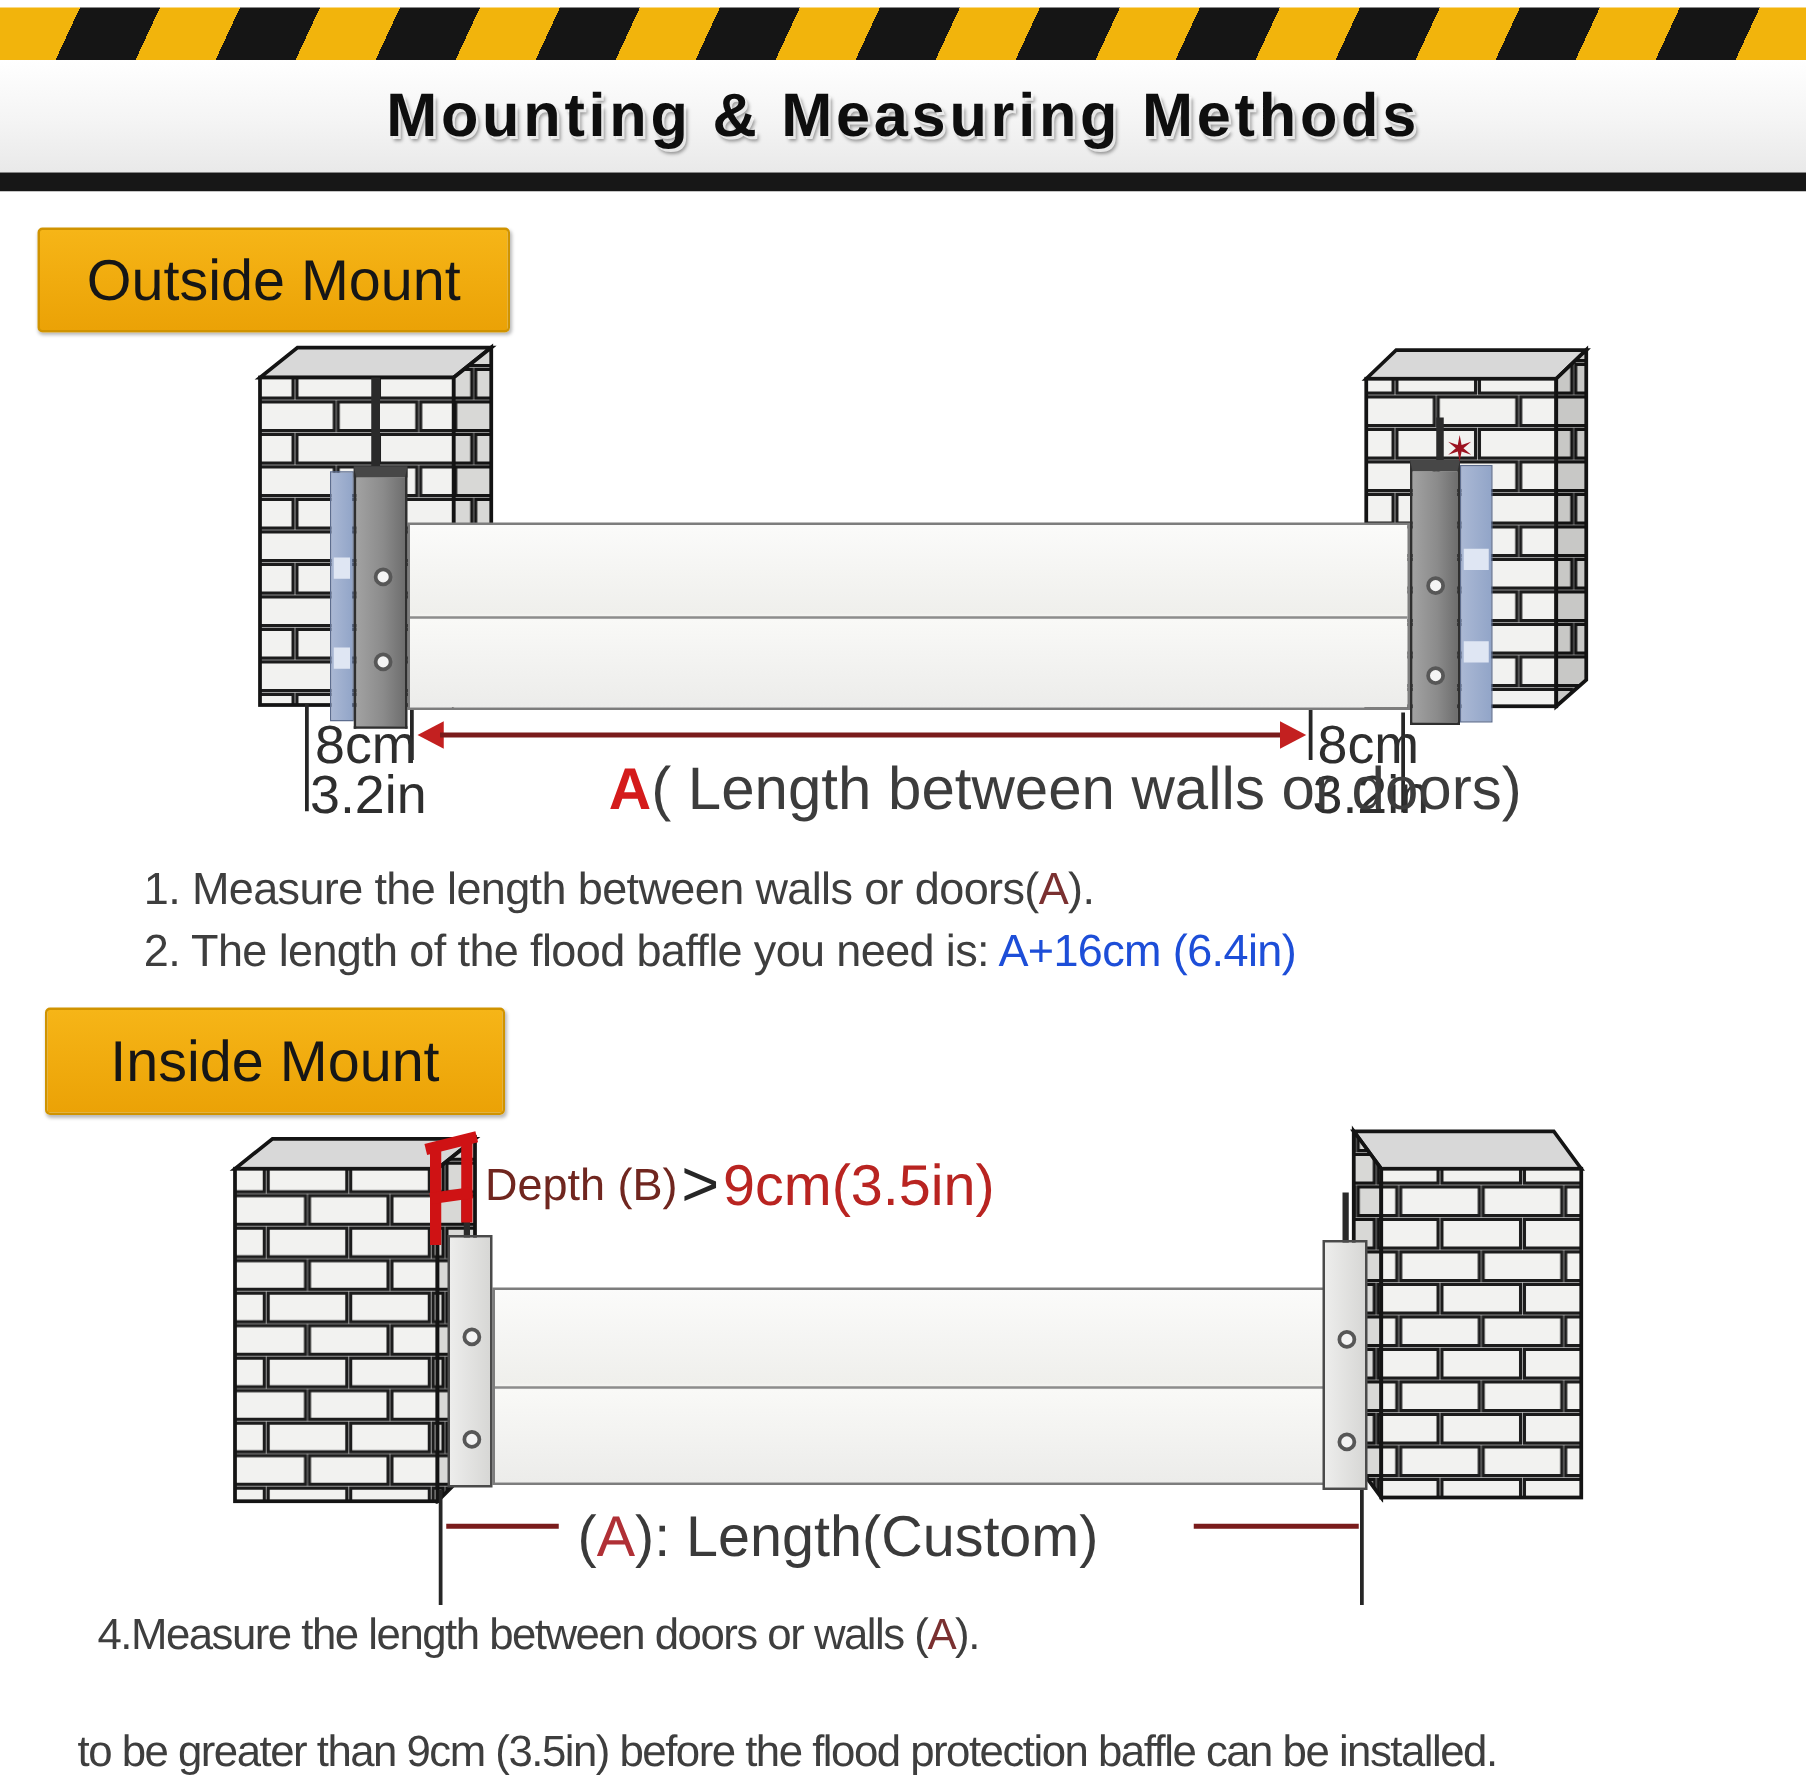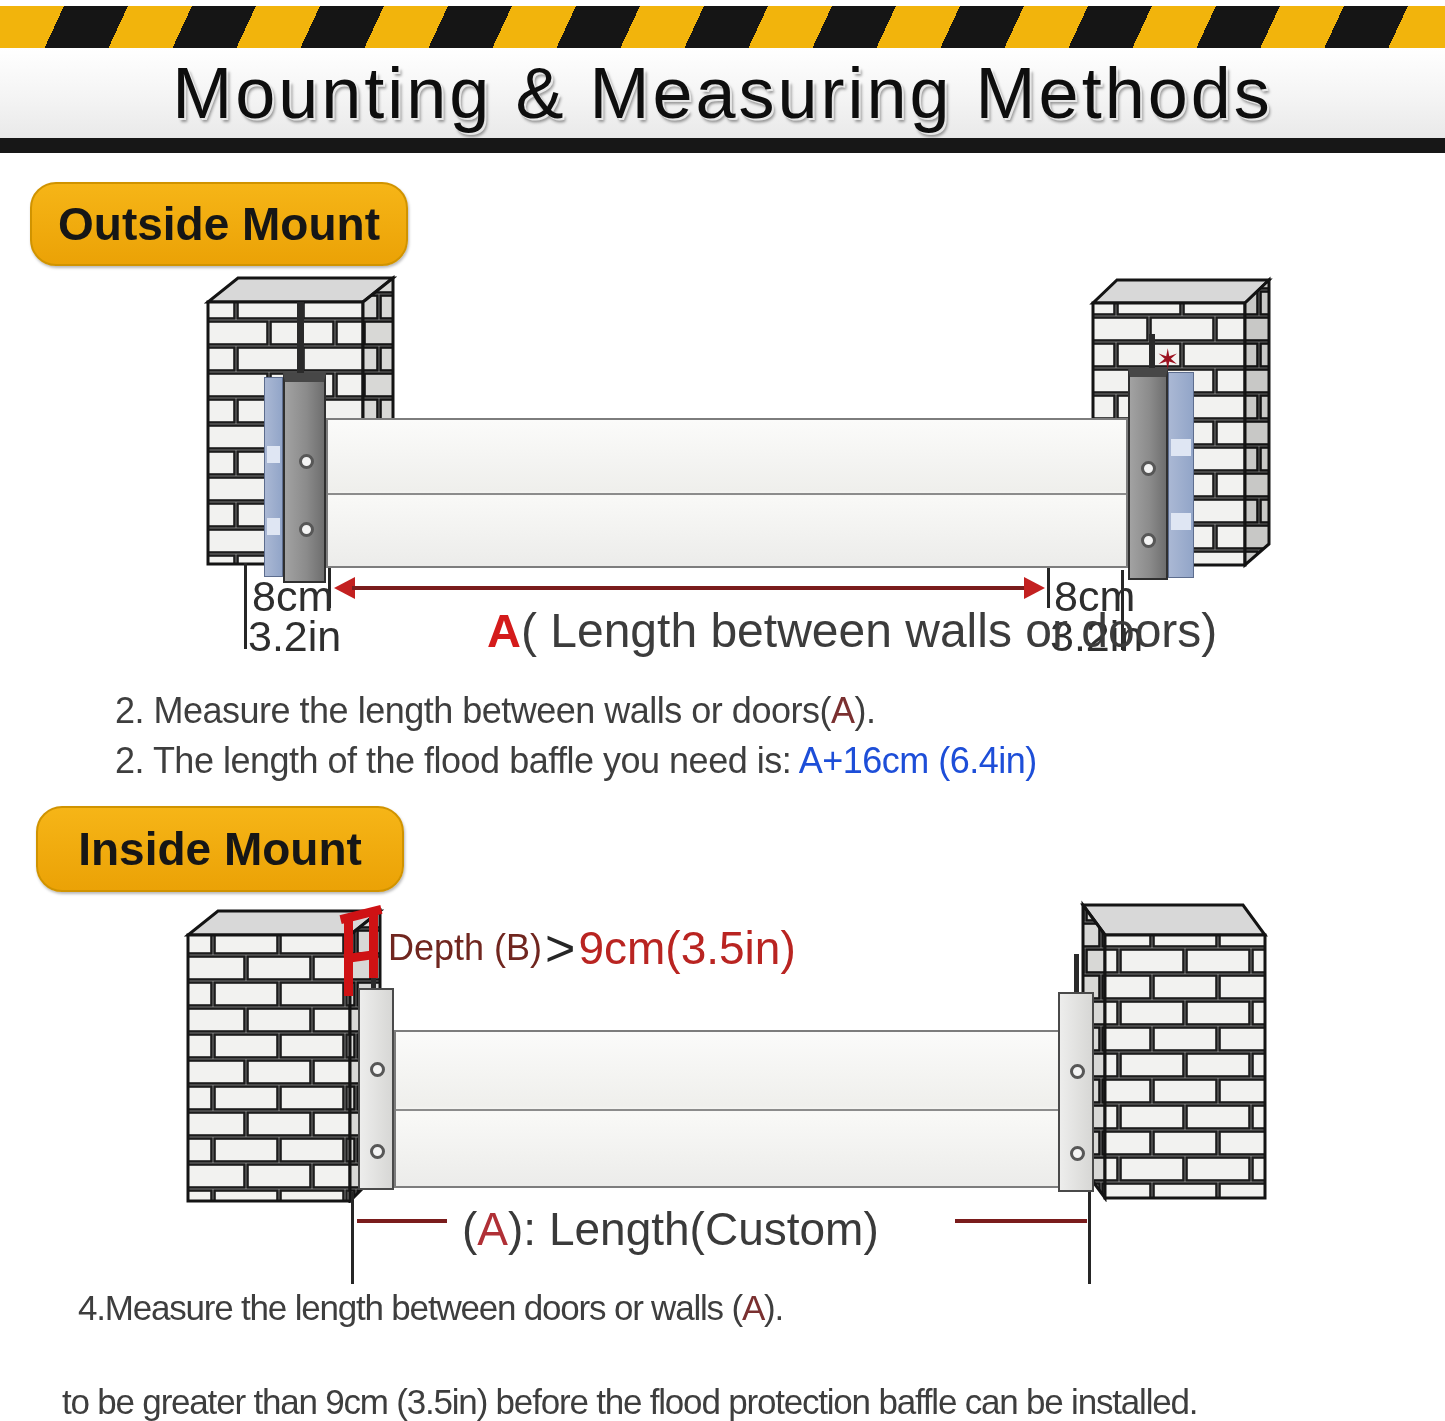--- a/index.html
+++ b/index.html
@@ -6,28 +6,28 @@
   .page{position:relative;width:1445px;height:1421px;background:#ffffff;overflow:hidden;
         font-family:"Liberation Sans",sans-serif;}
   .abs{position:absolute;}
 
   
   .hazard{left:0;top:6px;width:1445px;height:42px;
           background:repeating-linear-gradient(115deg,#f2b40c 0 58px,#151515 58px 116px);}
   .titleband{left:0;top:48px;width:1445px;height:90px;
              background:linear-gradient(180deg,#ffffff 0%,#f4f4f4 55%,#e9e9e9 100%);
              display:flex;align-items:center;justify-content:center;}
-  .title{font-size:72px;font-weight:400;color:#0e0e0e;letter-spacing:3px;
+  .title{font-size:49px;font-weight:700;color:#0e0e0e;letter-spacing:3px;
          text-shadow:2px 2px 0 rgba(255,255,255,.75), 3px 4px 3px rgba(0,0,0,.38);}
   .blackbar{left:0;top:138px;width:1445px;height:15px;background:#171717;}
 
   
   .pill{background:linear-gradient(180deg,#f6b517,#eba206);border:2px solid #d09300;
-        border-radius:26px;color:#161616;display:flex;align-items:center;justify-content:center;
-        box-shadow:1px 2px 3px rgba(0,0,0,.28);box-sizing:border-box;font-weight:bold;}
+        border-radius:4px;color:#161616;display:flex;align-items:center;justify-content:center;
+        box-shadow:1px 2px 3px rgba(0,0,0,.28);box-sizing:border-box;}
   .pill-outside{left:30px;top:182px;width:378px;height:84px;font-size:46px;}
   .pill-inside{left:36px;top:806px;width:368px;height:86px;font-size:46px;}
 
   
   .pillar{position:absolute;}
   .topface{fill:#d8d8d8;stroke:#141414;stroke-width:3;}
   .bface{stroke:#141414;stroke-width:3;}
 
   
   .panelset{position:absolute;border:2px solid #7d7d7d;z-index:2;box-sizing:border-box;
@@ -168,21 +168,21 @@
   <div class="dimtext" style="left:248px;top:612px;">3.2in</div>
   <div class="dimtext" style="left:1054px;top:572px;">8cm</div>
   <div class="dimtext" style="left:1050px;top:612px;">3.2in</div>
 
   <div class="spanlabel" style="left:487px;top:603px;">
     <span class="bigA">A</span>
       <span class="spantext">( Length between walls or doors)</span>
   </div>
 
   <div class="inst" style="left:115px;top:690px;">
-    <span>2. Measure the length between walls or doors(</span><span class="redA">A</span><span>).</span>
+    <span>1. Measure the length between walls or doors(</span><span class="redA">A</span><span>).</span>
   </div>
   <div class="inst" style="left:115px;top:740px;">
     <span>2. The length of the flood baffle you need is: </span><span class="redpart">A+16cm (6.4in)</span>
   </div>
 
   <div class="abs pill pill-inside">Inside Mount</div>
 
   <svg class="pillar" style="left:180px;top:903px;" width="205" height="300">
     <polygon class="topface" points="8,32 170,32 200,8 38,8"></polygon>
     <rect class="bface" x="8" y="32" width="162" height="266" fill="url(#bf)"></rect>

